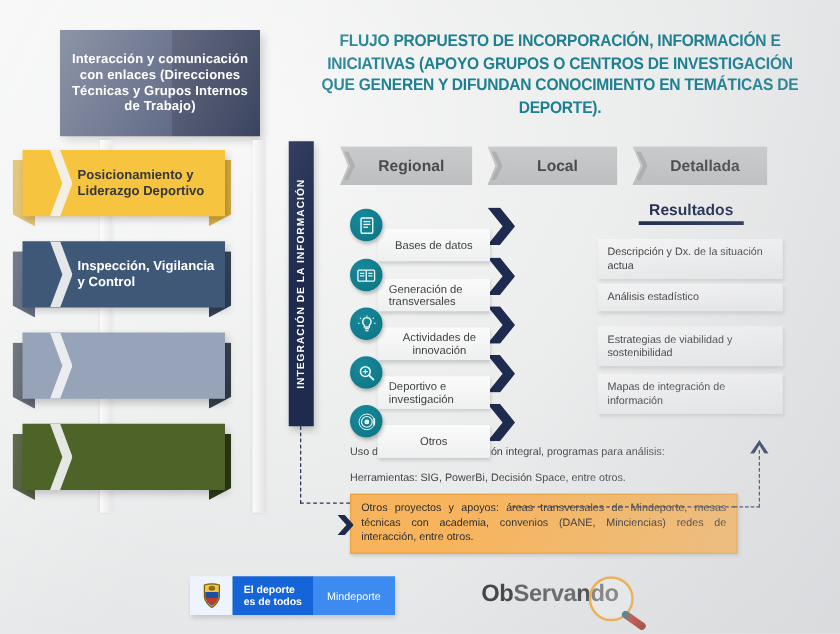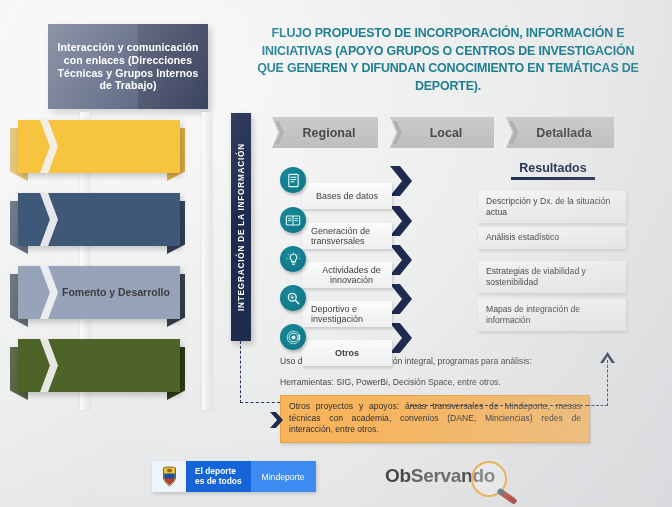--- a/index.html
+++ b/index.html
@@ -216,35 +216,36 @@
     <div class="rail l"></div>
     <div class="rail r"></div>
   </div>
 
   <div id="ribbons">
       <div class="ribbon" style="top: 120px;">
         <div class="tail l" style="background:#d19f23"></div>
         <div class="tail r" style="background:#d19f23"></div>
         <div class="body" style="background: rgb(247, 196, 64); z-index: 2;">
           <div class="notch"></div>
+          <span style="color:#35373a">Posicionamiento y Liderazgo Deportivo</span>
         </div>
       </div>
       <div class="ribbon" style="top: 193px;">
         <div class="tail l" style="background:#22304a"></div>
         <div class="tail r" style="background:#22304a"></div>
         <div class="body" style="background: rgb(63, 88, 120); z-index: 2;">
           <div class="notch"></div>
+          <span style="color:#ffffff">Inspección, Vigilancia y Control</span>
         </div>
       </div>
       <div class="ribbon" style="top: 266px;">
         <div class="tail l" style="background:#323b46"></div>
         <div class="tail r" style="background:#323b46"></div>
         <div class="body" style="background: rgb(151, 163, 184); z-index: 2;">
           <div class="notch"></div>
-          <span style="color:#3c3d3f">Fomento y Desarrollo</span>
         </div>
       </div>
       <div class="ribbon" style="top: 339px;">
         <div class="tail l" style="background:#2d3a16"></div>
         <div class="tail r" style="background:#2d3a16"></div>
         <div class="body" style="background: rgb(77, 99, 39); z-index: 2;">
           <div class="notch"></div>
         </div>
       </div>
     </div>
@@ -327,21 +328,21 @@
           <svg width="15" height="15" viewBox="0 0 16 16">
             <circle cx="6.7" cy="6.7" r="4.2" fill="none" stroke="#eafafa" stroke-width="1.3"></circle>
             <line x1="9.9" y1="9.9" x2="13.6" y2="13.6" stroke="#eafafa" stroke-width="1.6" stroke-linecap="round"></line>
             <line x1="4.6" y1="6.7" x2="8.8" y2="6.7" stroke="#eafafa" stroke-width=".9"></line>
             <line x1="6.7" y1="4.6" x2="6.7" y2="8.8" stroke="#eafafa" stroke-width=".9"></line>
           </svg>
         </div>
       </div>
       <div class="item" style="top: 324px;">
         <div class="arw"></div>
-        <div class="lbl ctr" style="z-index: 2; font-weight: bold;">
+        <div class="lbl ctr" style="z-index: 2;">
           <span>Otros</span>
         </div>
         <div class="ic" style="z-index: 3;">
           <svg width="15" height="15" viewBox="0 0 16 16">
             <circle cx="8" cy="8" r="2.1" fill="#eafafa"></circle>
             <circle cx="8" cy="8" r="4.6" fill="none" stroke="#eafafa" stroke-width="1"></circle>
             <circle cx="8" cy="8" r="6.7" fill="none" stroke="#eafafa" stroke-width=".8"></circle>
             <rect x="13.4" y="5" width="1.6" height="6" rx=".7" fill="#eafafa"></rect>
           </svg>
         </div>

